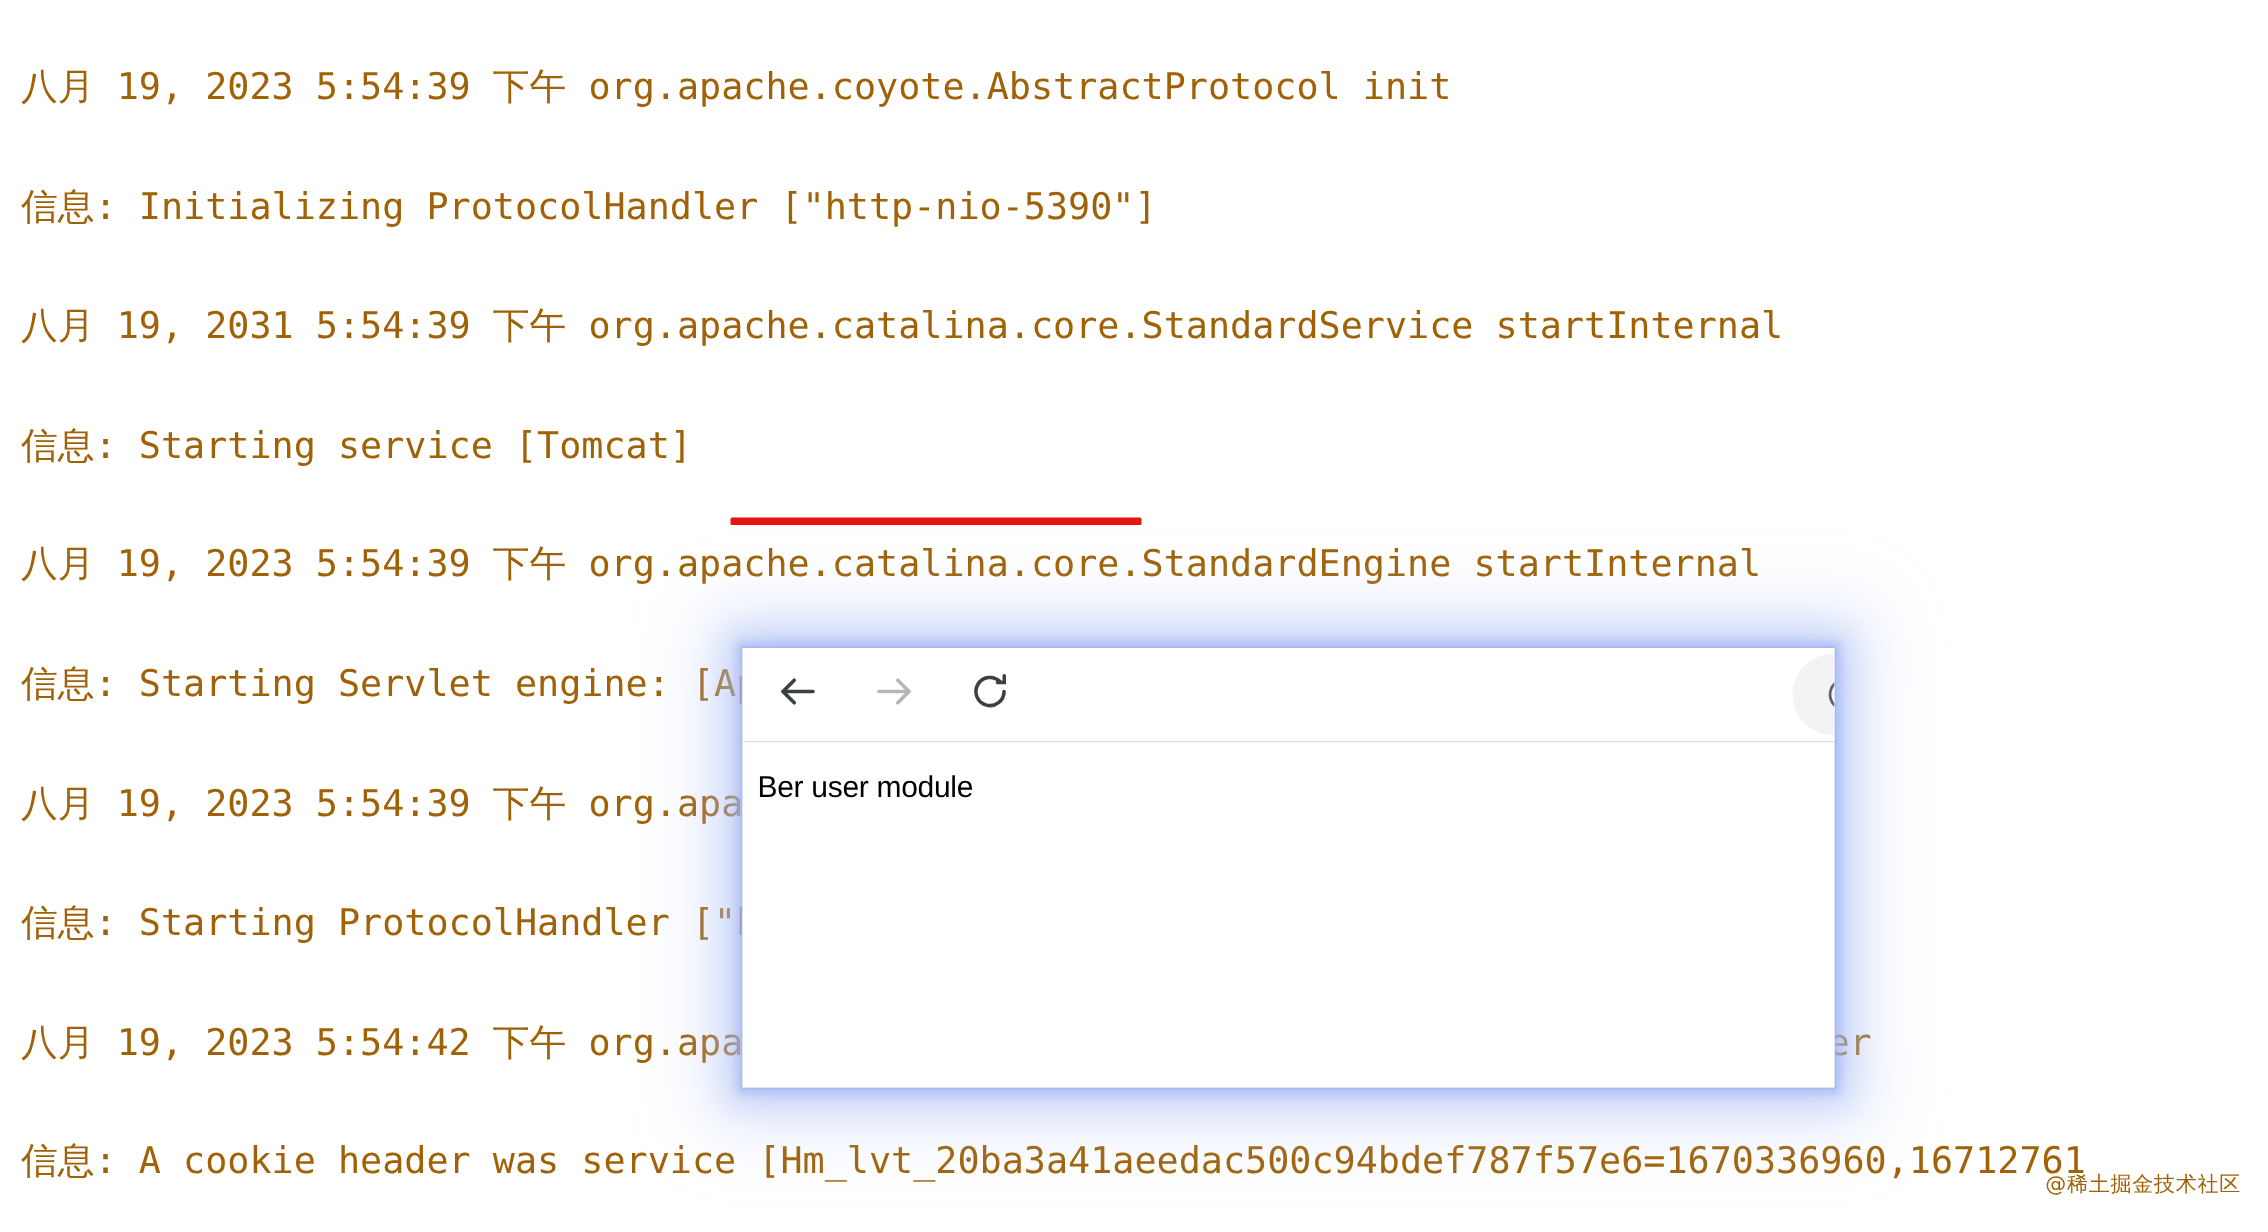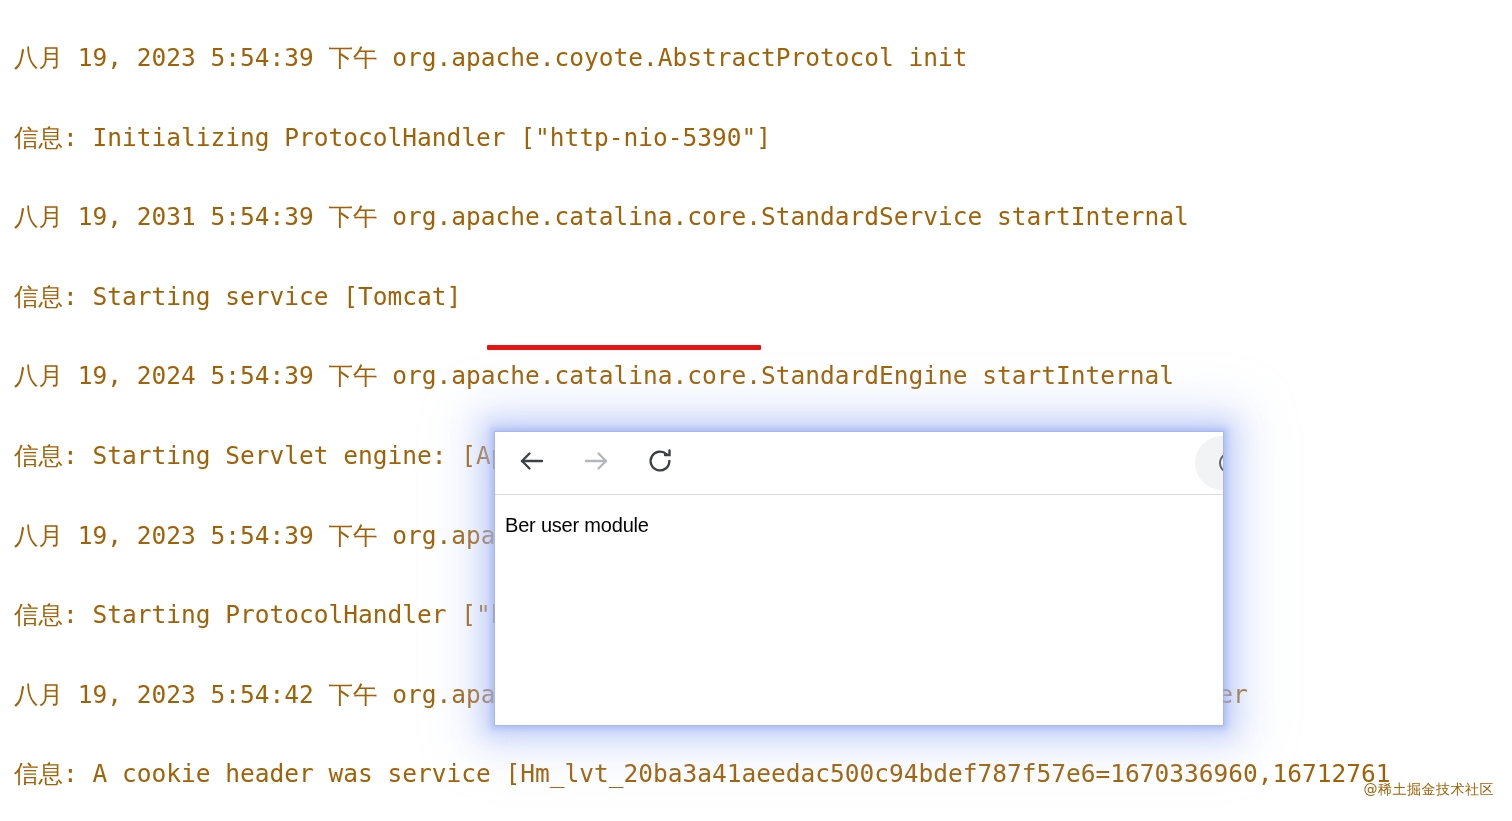--- a/index.html
+++ b/index.html
@@ -140,21 +140,21 @@
   }
 </style>
 </head>
 <body>
 
 <div id="console-log">
   <div class="log-line first">八月 19, 2023 5:54:39 下午 org.apache.coyote.AbstractProtocol init</div>
   <div class="log-line">信息: Initializing ProtocolHandler ["http-nio-5390"]</div>
   <div class="log-line">八月 19, 2031 5:54:39 下午 org.apache.catalina.core.StandardService startInternal</div>
   <div class="log-line">信息: Starting service [Tomcat]</div>
-  <div class="log-line">八月 19, 2024 5:54:39 下午 org.apache.catalina.core.StandardEngine startInternal</div>
+  <div class="log-line">八月 19, 2023 5:54:39 下午 org.apache.catalina.core.StandardEngine startInternal</div>
   <div class="log-line">信息: Starting Servlet engine: [Apache Tomcat/9.0.60]</div>
   <div class="log-line">八月 19, 2023 5:54:39 下午 org.apache.coyote.AbstractProtocol start</div>
   <div class="log-line">信息: Starting ProtocolHandler ["http-nio-8023"]</div>
   <div class="log-line">八月 19, 2023 5:54:42 下午 org.apache.tomcat.util.http.parser.Cookie logInvalidHeader</div>
   <div class="log-line">信息: A cookie header was service [Hm_lvt_20ba3a41aeedac500c94bdef787f57e6=1670336960,16712761</div>
   
   
   
   
   

